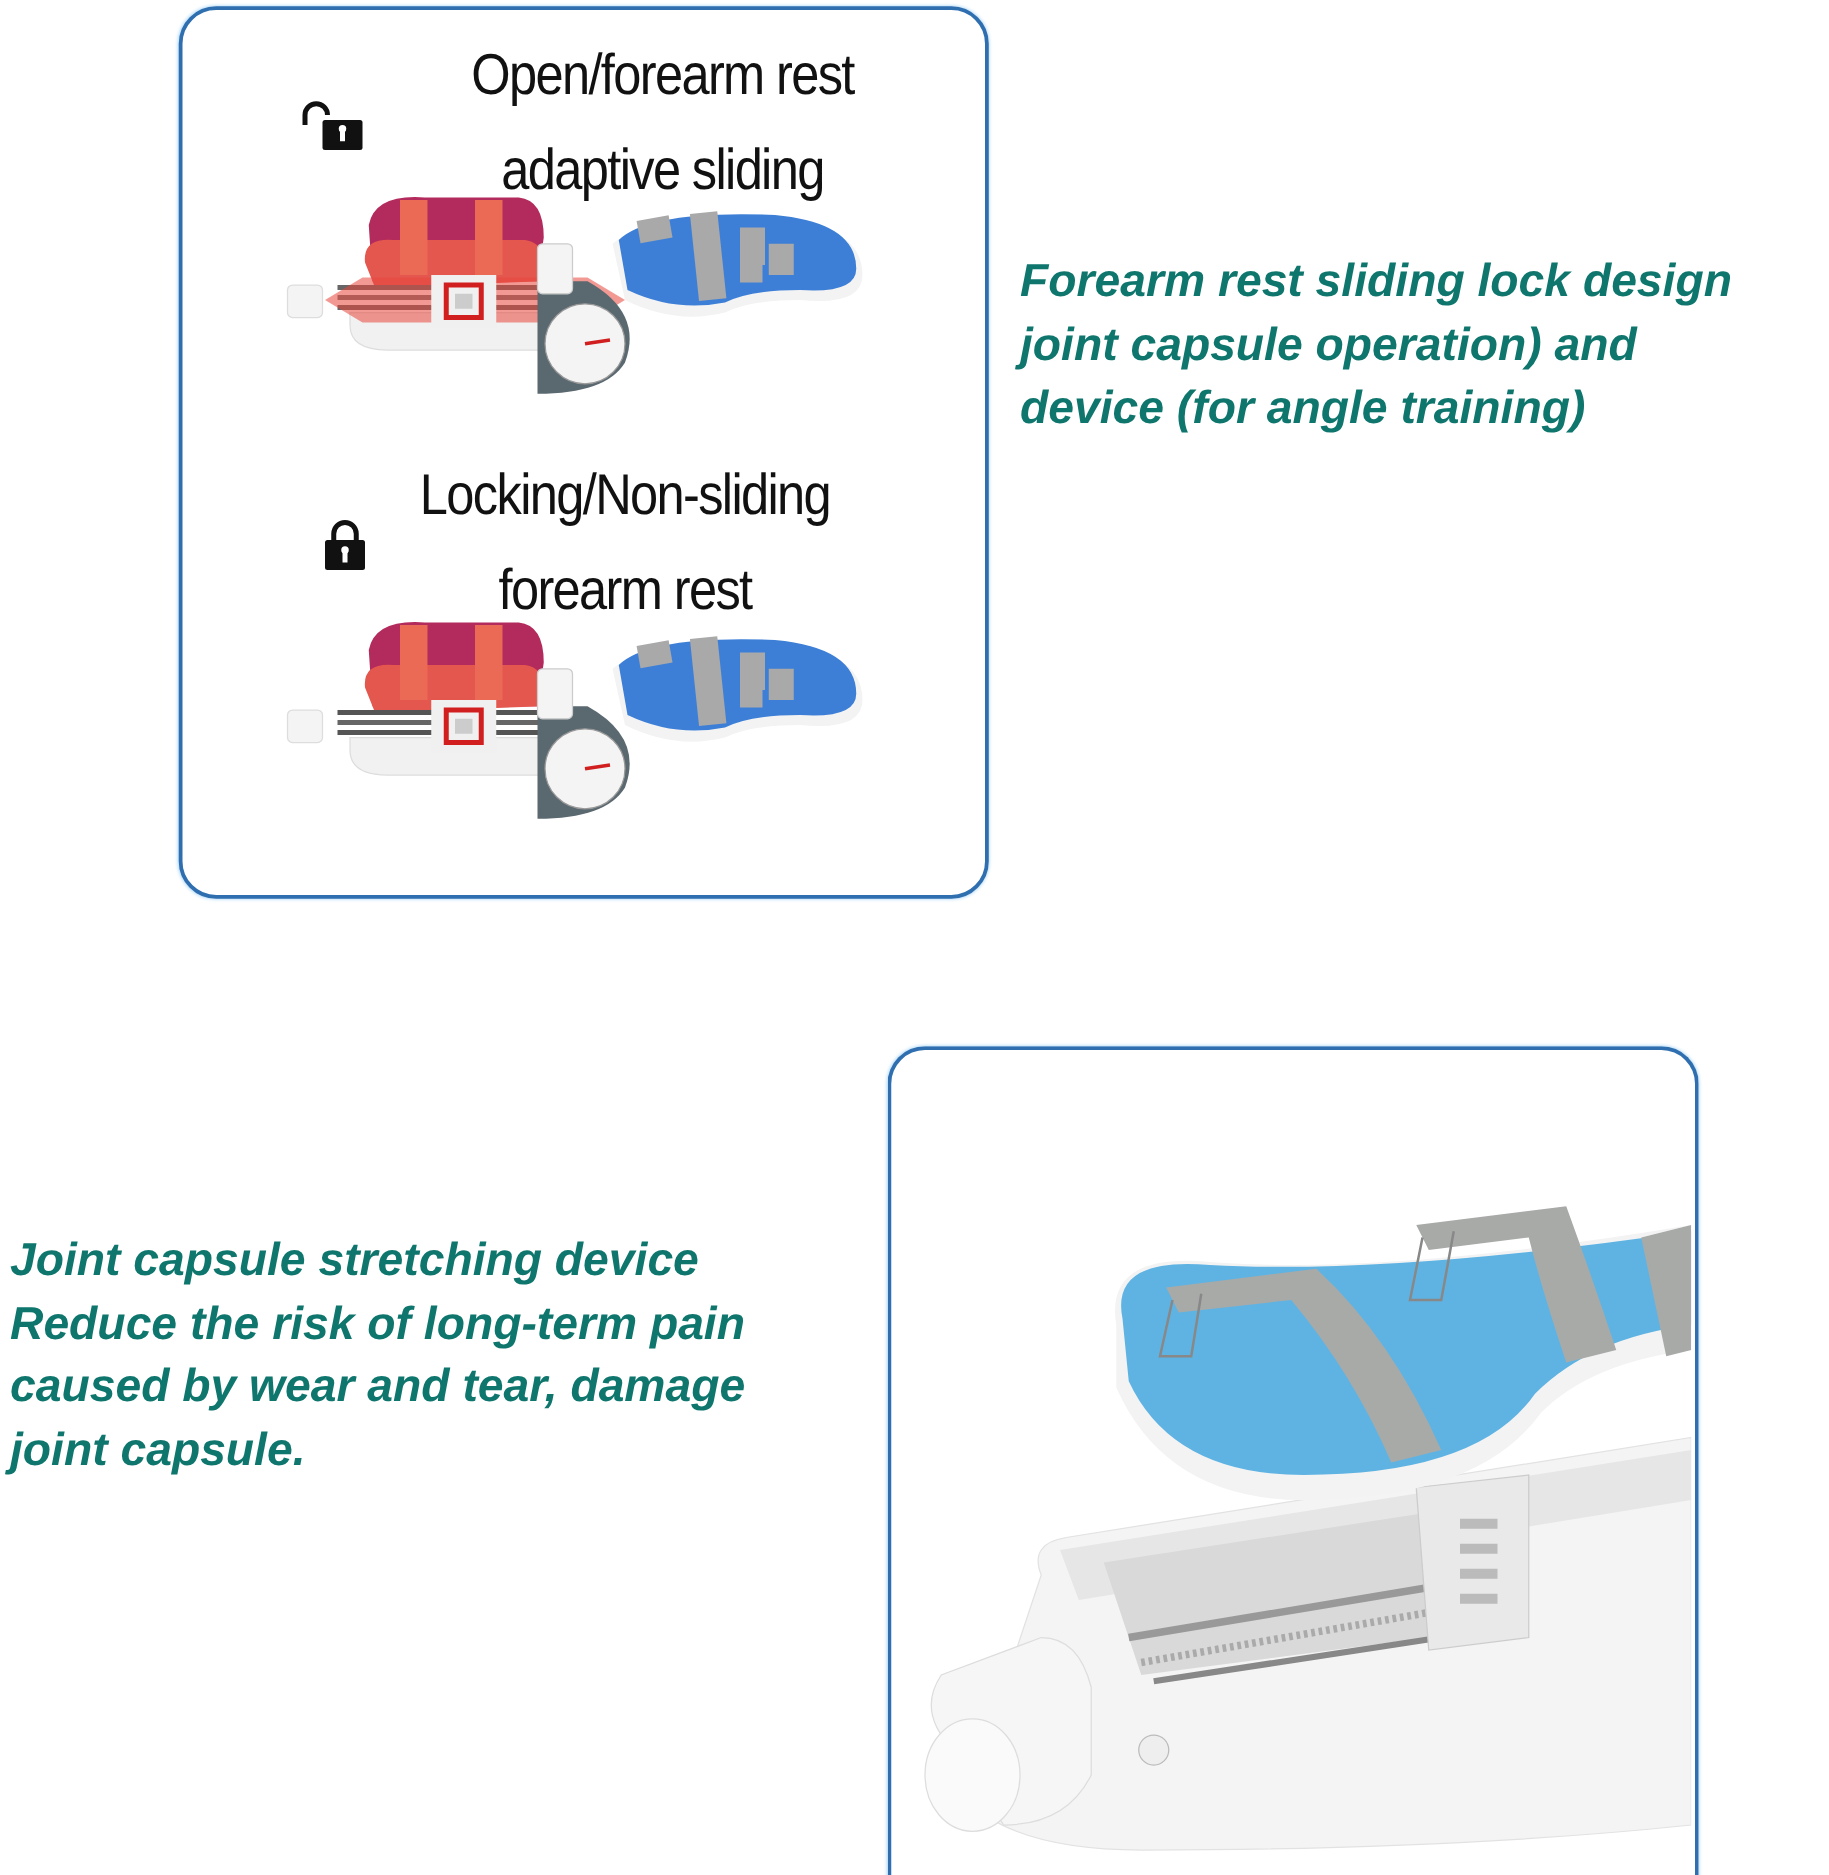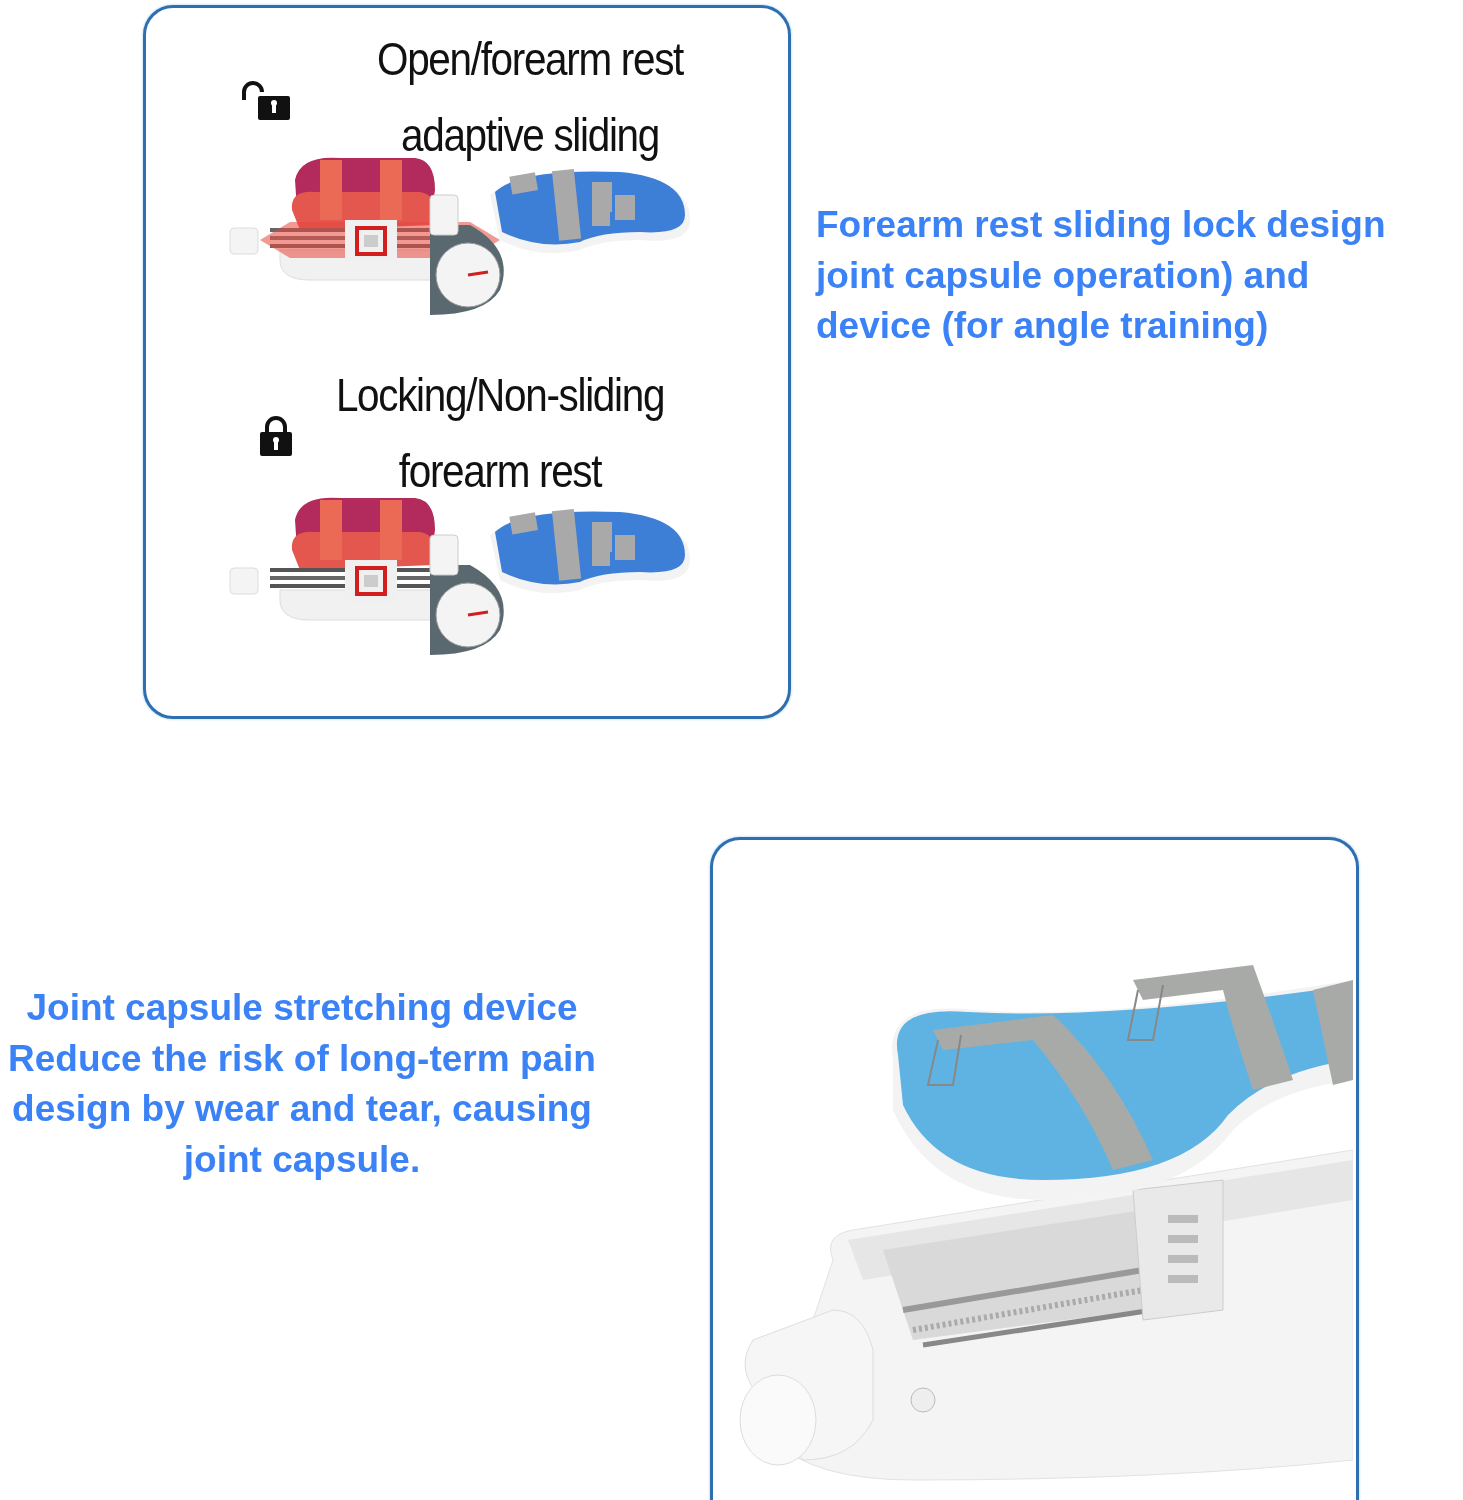--- a/index.html
+++ b/index.html
@@ -5,23 +5,23 @@
   html, body { margin: 0; padding: 0; background: #ffffff; }
   body { width: 1463px; height: 1500px; position: relative; overflow: hidden; font-family: "Liberation Sans", sans-serif; }
 
   .panel { position: absolute; border: 3px solid #2f6fb0; box-shadow: 0 0 3px #9fd0f5; background: #fff; }
   .panel-top { left: 143px; top: 5px; width: 642px; height: 708px; border-radius: 30px; }
   .panel-bottom { left: 710px; top: 837px; width: 643px; height: 700px; border-radius: 30px 30px 0 0; border-bottom: none; }
 
   .mode-title { position: absolute; font-family: "Liberation Sans", sans-serif; font-size: 46px; color: #111; text-align: center; letter-spacing: -1.5px; transform: scaleX(0.88); transform-origin: center; line-height: 1; }
   .lock-icon { position: absolute; }
 
-  .desc { position: absolute; font-family: "Liberation Sans", sans-serif; font-weight: bold; color: #3b82f6; font-size: 37px; line-height: 50.5px; white-space: pre; }
+  .desc { position: absolute; font-family: "Liberation Sans", sans-serif; font-style: italic; font-weight: bold; color: #0f766e; font-size: 37px; line-height: 50.5px; white-space: pre; }
   .desc-right { left: 816px; top: 200px; }
-  .desc-left { left: 8px; top: 983px; text-align: center; }
+  .desc-left { left: 8px; top: 983px; }
 
   .device { position: absolute; }
 </style>
 </head>
 <body>
 
 <div class="panel panel-top"></div>
 
 <svg class="lock-icon" style="left:240px;top:80px" width="52" height="42" viewBox="0 0 52 42">
   <path d="M4 20 V12 a9 9 0 0 1 18 0" fill="none" stroke="#111" stroke-width="4"></path>
@@ -97,21 +97,21 @@
   <rect x="144" y="85" width="14" height="12" fill="#ccc"></rect>
   <rect x="10" y="78" width="28" height="26" rx="4" fill="#f4f4f4" stroke="#ddd"></rect>
   <path d="M210 75 L250 75 Q295 100 280 140 Q265 165 210 165 Z" fill="#5a6870"></path>
   <circle cx="248" cy="125" r="32" fill="#f4f4f4" stroke="#999"></circle>
   <line x1="248" y1="125" x2="268" y2="122" stroke="#d11f1f" stroke-width="3"></line>
   <rect x="210" y="45" width="28" height="40" rx="4" fill="#f4f4f4" stroke="#ccc"></rect>
 </svg>
 
 <div class="desc desc-right"><div>Forearm rest sliding lock design</div><div>joint capsule operation) and</div><div>device (for angle training)</div></div>
 
-<div class="desc desc-left"><div>Joint capsule stretching device</div><div>Reduce the risk of long-term pain</div><div>design by wear and tear, causing</div><div>joint capsule.</div></div>
+<div class="desc desc-left"><div>Joint capsule stretching device</div><div>Reduce the risk of long-term pain</div><div>caused by wear and tear, damage</div><div>joint capsule.</div></div>
 
 <div class="panel panel-bottom"></div>
 <svg class="device" style="left:713px;top:840px" width="640" height="660" viewBox="0 0 640 660">
 
   <path d="M120 420 Q110 395 140 390 L640 310 L640 620 Q450 640 200 640 Q100 640 60 600 Z" fill="#f4f4f4" stroke="#e2e2e2"></path>
   <path d="M135 400 L640 320 L640 360 L150 440 Z" fill="#e6e6e6"></path>
 
   <path d="M170 410 L430 370 L430 470 L200 500 Z" fill="#d9d9d9"></path>
 
   <line x1="190" y1="470" x2="430" y2="430" stroke="#999" stroke-width="6"></line>

